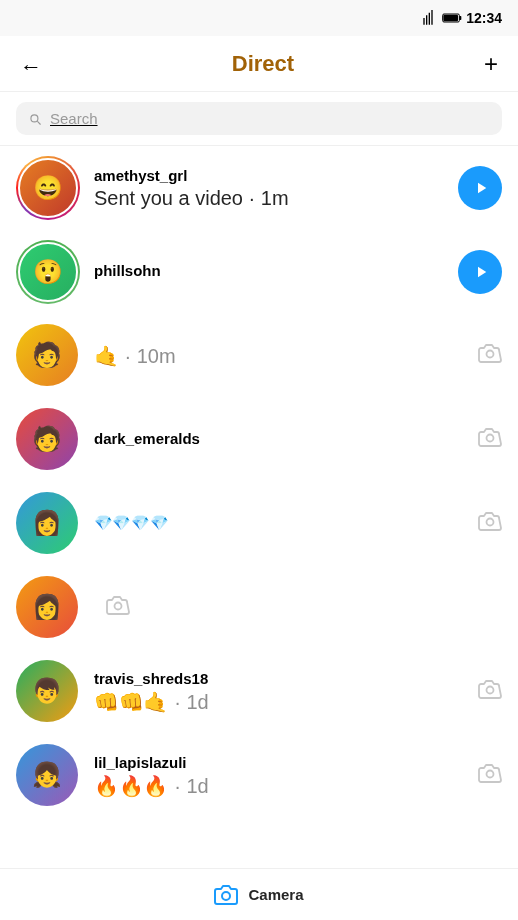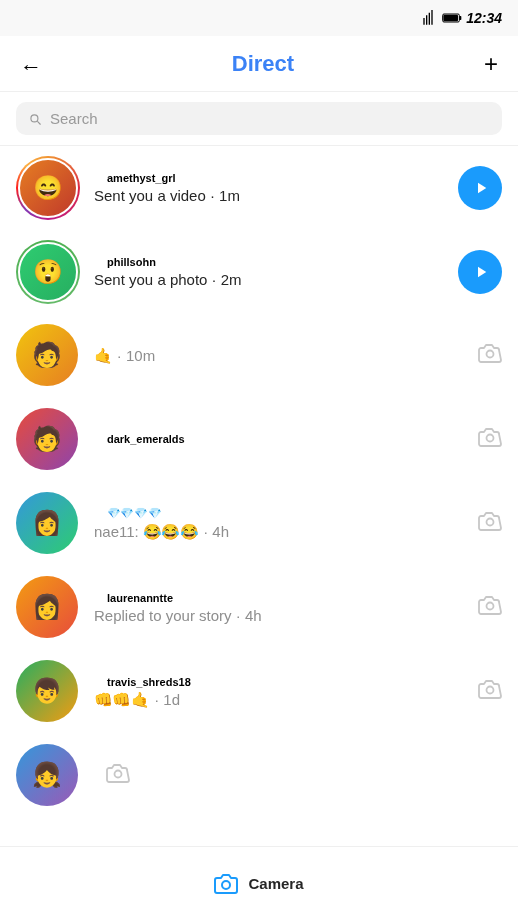--- a/index.html
+++ b/index.html
@@ -14,21 +14,20 @@
 
     
     .status-bar {
       height: 36px;
       background: #f8f8f8;
       display: flex;
       align-items: center;
       justify-content: flex-end;
       padding: 0 16px;
       gap: 6px;
-      font-style: italic;
     }
     .status-bar-time {
       font-size: 14px;
       font-weight: 600;
       color: #000;
     }
     .status-icons {
       display: flex;
       align-items: center;
       gap: 4px;
@@ -40,39 +39,40 @@
       background: #fff;
       display: flex;
       align-items: center;
       justify-content: space-between;
       padding: 0 16px;
       border-bottom: 1px solid #efefef;
     }
     .header-title {
       font-size: 22px;
       font-weight: 700;
-      color: #3b82f6;
+      color: #a16207;
     }
     .header-back {
       font-size: 22px;
       color: #000;
       cursor: pointer;
       padding: 4px;
     }
     .header-add {
       font-size: 24px;
       color: #000;
       cursor: pointer;
       padding: 4px;
     }
 
     
     .search-container {
       padding: 10px 16px;
       border-bottom: 1px solid #efefef;
+      text-decoration: underline;
     }
     .search-bar {
       background: #f2f2f2;
       border-radius: 10px;
       display: flex;
       align-items: center;
       padding: 8px 12px;
       gap: 8px;
     }
     .search-input-text {
@@ -149,28 +149,27 @@
     .av5 { background: linear-gradient(135deg, #3498db, #2ecc71); }
     .av6 { background: linear-gradient(135deg, #f39c12, #e74c3c); }
     .av7 { background: linear-gradient(135deg, #27ae60, #f39c12); }
     .av8 { background: linear-gradient(135deg, #3498db, #9b59b6); }
 
     .message-content {
       flex: 1;
       min-width: 0;
     }
     .message-username {
-      font-size: 11px;
+      font-size: 15px;
       font-weight: 600;
       color: #000;
       margin-bottom: 3px;
-      margin-left: 13px;
     }
     .message-preview {
-      font-size: 15px;
+      font-size: 20px;
       color: #8e8e8e;
       white-space: nowrap;
       overflow: hidden;
       text-overflow: ellipsis;
     }
     .message-preview.unread {
       color: #262626;
     }
 
     .message-action {
@@ -199,21 +198,21 @@
       color: #c7c7c7;
       font-size: 22px;
     }
 
     
     .bottom-bar {
       position: absolute;
       bottom: 0;
       left: 0;
       right: 0;
-      height: 74px;
+      height: 52px;
       background: #fff;
       border-top: 1px solid #efefef;
       display: flex;
       align-items: center;
       justify-content: center;
       gap: 10px;
       cursor: pointer;
     }
     .bottom-camera-label {
       font-size: 15px;
@@ -290,21 +289,20 @@
     <div class="avatar-container">
 
       <div class="avatar-ring-green">
         <div class="avatar-inner av2">
           <div class="fake-photo">😲</div>
         </div>
       </div>
     </div>
     <div class="message-content">
       <div class="message-username">phillsohn</div>
-      <div class="message-preview unread">Sent you a photo · 2m</div>
     </div>
     <div class="message-action">
       <div class="play-btn">
       <svg viewBox="0 0 24 24">
             <path d="M8 5v14l11-7z"></path>
           </svg>
     </div>
     </div>
   </div>
     <div class="message-item">
@@ -347,42 +345,37 @@
   </div>
     <div class="message-item">
     <div class="avatar-container">
 
       <div class="avatar av5" style="width:62px;height:62px;border-radius:50%;">
         <div class="fake-photo">👩</div>
       </div>
     </div>
     <div class="message-content">
       <div class="message-username">💎💎💎💎</div>
-      <div class="message-preview">nae11: 😂😂😂 · 4h</div>
     </div>
     <div class="message-action">
       <div class="camera-icon-gray">
       <svg width="24" height="20" viewBox="0 0 24 20" fill="none">
         <path d="M23 17a2 2 0 0 1-2 2H3a2 2 0 0 1-2-2V7a2 2 0 0 1 2-2h3l2-3h6l2 3h3a2 2 0 0 1 2 2z" stroke="#c7c7c7" stroke-width="1.8" stroke-linecap="round" stroke-linejoin="round"></path>
         <circle cx="12" cy="11" r="3.5" stroke="#c7c7c7" stroke-width="1.8"></circle>
       </svg>
     </div>
     </div>
   </div>
     <div class="message-item">
     <div class="avatar-container">
 
       <div class="avatar av6" style="width:62px;height:62px;border-radius:50%;">
         <div class="fake-photo">👩</div>
       </div>
     </div>
-    <div class="message-content">
-      <div class="message-username">laurenanntte</div>
-      <div class="message-preview">Replied to your story · 4h</div>
-    </div>
     <div class="message-action">
       <div class="camera-icon-gray">
       <svg width="24" height="20" viewBox="0 0 24 20" fill="none">
         <path d="M23 17a2 2 0 0 1-2 2H3a2 2 0 0 1-2-2V7a2 2 0 0 1 2-2h3l2-3h6l2 3h3a2 2 0 0 1 2 2z" stroke="#c7c7c7" stroke-width="1.8" stroke-linecap="round" stroke-linejoin="round"></path>
         <circle cx="12" cy="11" r="3.5" stroke="#c7c7c7" stroke-width="1.8"></circle>
       </svg>
     </div>
     </div>
   </div>
     <div class="message-item">
@@ -404,20 +397,24 @@
       </svg>
     </div>
     </div>
   </div>
     <div class="message-item">
     <div class="avatar-container">
 
       <div class="avatar av8" style="width:62px;height:62px;border-radius:50%;">
         <div class="fake-photo">👧</div>
       </div>
+    </div>
+    <div class="message-content">
+      <div class="message-username">lil_lapislazuli</div>
+      <div class="message-preview">🔥🔥🔥 · 1d</div>
     </div>
     <div class="message-action">
       <div class="camera-icon-gray">
       <svg width="24" height="20" viewBox="0 0 24 20" fill="none">
         <path d="M23 17a2 2 0 0 1-2 2H3a2 2 0 0 1-2-2V7a2 2 0 0 1 2-2h3l2-3h6l2 3h3a2 2 0 0 1 2 2z" stroke="#c7c7c7" stroke-width="1.8" stroke-linecap="round" stroke-linejoin="round"></path>
         <circle cx="12" cy="11" r="3.5" stroke="#c7c7c7" stroke-width="1.8"></circle>
       </svg>
     </div>
     </div>
   </div>

